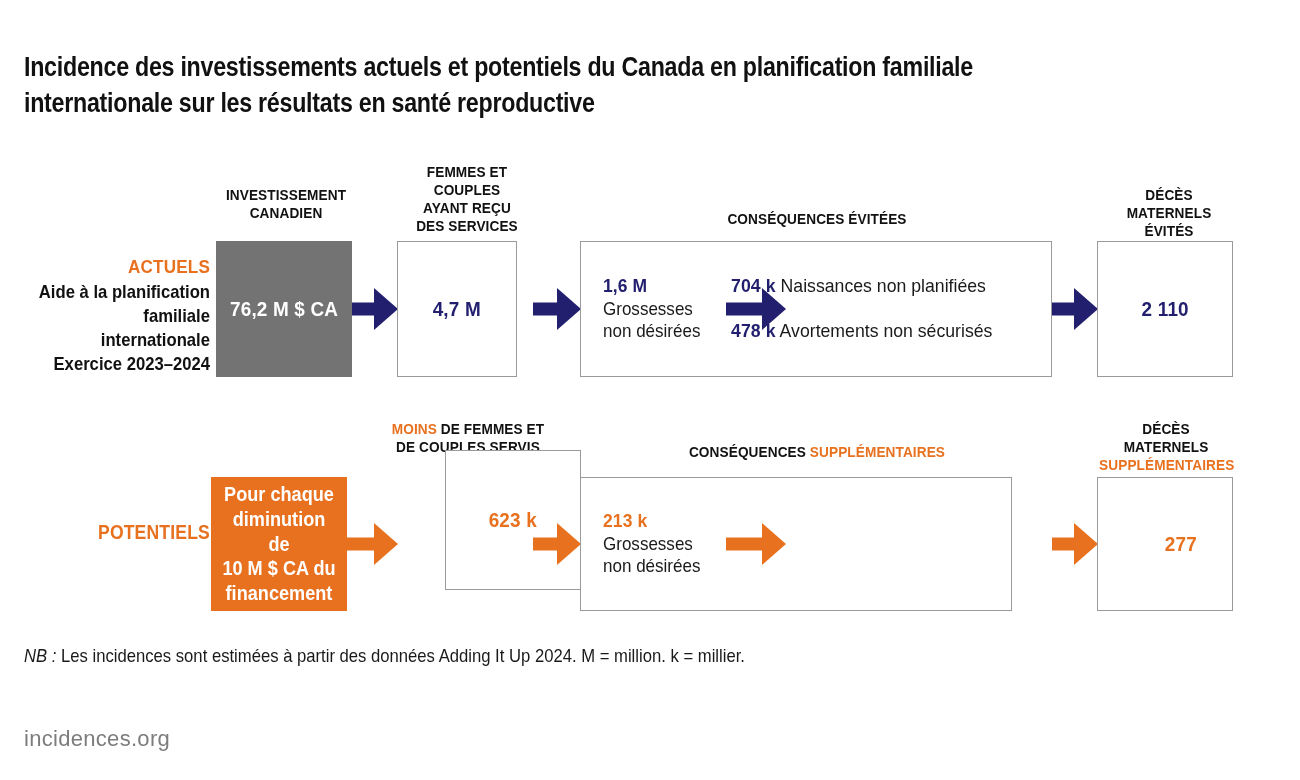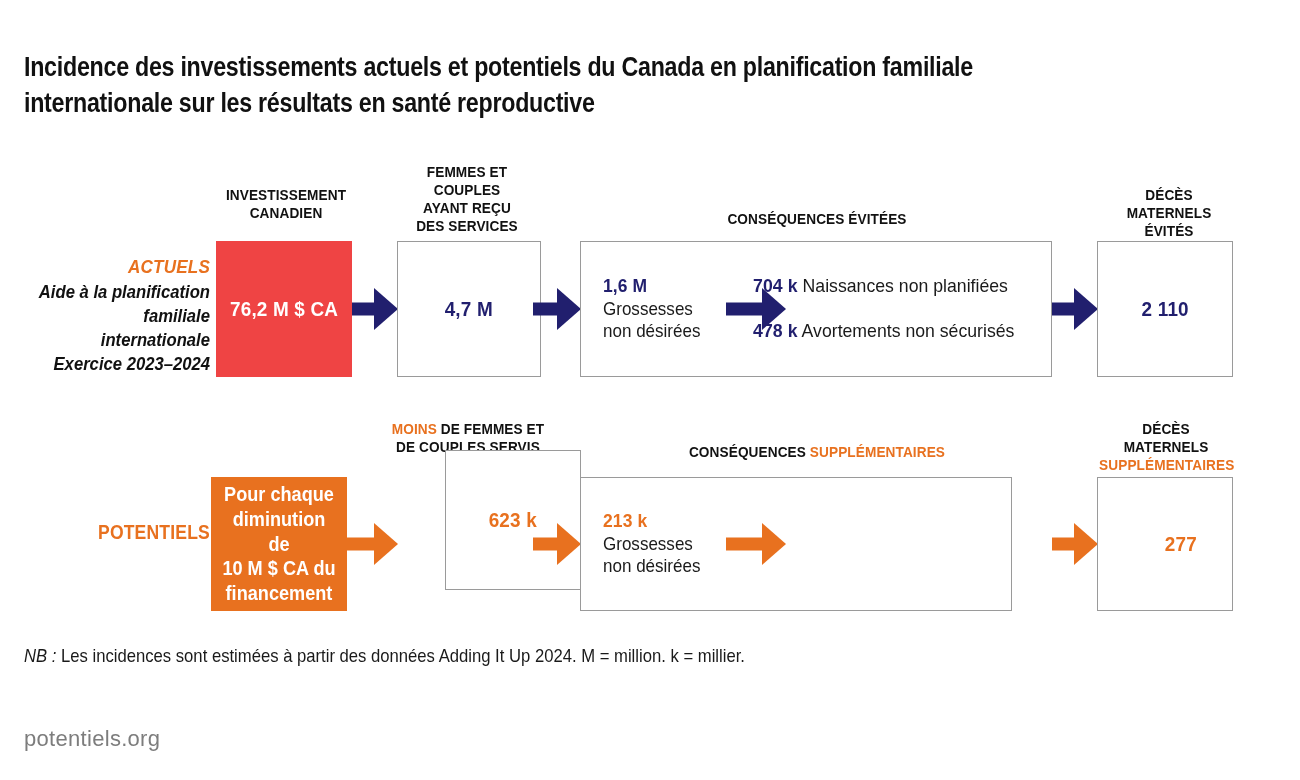--- a/index.html
+++ b/index.html
@@ -55,21 +55,20 @@
   
   .rowlabel {
     position: absolute;
     text-align: right;
     line-height: 1.26;
   }
   #label-actuels {
     left: 10px;
     top: 255px;
     width: 200px;
-    font-style: italic;
   }
   #label-actuels .kicker {
     display: block;
     color: #e8711f;
     font-size: 19px;
     font-weight: bold;
     letter-spacing: 0.2px;
     transform: scaleX(0.9);
     transform-origin: right top;
   }
@@ -99,21 +98,21 @@
     position: absolute;
     box-sizing: border-box;
     display: flex;
     align-items: center;
     justify-content: center;
   }
   .box-outline {
     border: 1.5px solid #9a9a9a;
     background: #ffffff;
   }
-  .box-filled-navy { background: #ef4444; }
+  .box-filled-navy { background: #737373; }
   .box-filled-orange { background: #e8711f; }
 
   .box-value {
     font-size: 21px;
     font-weight: bold;
     letter-spacing: 0.2px;
     transform: scaleX(0.9);
   }
   .v-navy { color: #211f6e; }
   .v-orange { color: #e8711f; }
@@ -124,21 +123,21 @@
     font-weight: bold;
     color: #ffffff;
     text-align: center;
     line-height: 1.28;
     transform: scaleX(0.93);
     padding: 0 6px;
   }
 
   
   #box-investment-1 { left: 216px; top: 241px; width: 136px; height: 136px; }
-  #box-services-1   { left: 397px; top: 241px; width: 144px; height: 136px; }
+  #box-services-1   { left: 397px; top: 241px; width: 120px; height: 136px; }
   #box-conseq-1     { left: 580px; top: 241px; width: 472px; height: 136px; }
   #box-deaths-1     { left: 1097px; top: 241px; width: 136px; height: 136px; }
 
   #box-investment-2 { left: 211px; top: 477px; width: 136px; height: 134px; }
   #box-services-2   { left: 397px; top: 450px; width: 136px; height: 140px; margin-left: 48px; }
   #box-conseq-2     { left: 580px; top: 477px; width: 432px; height: 134px; }
   #box-deaths-2     { left: 1097px; top: 477px; width: 136px; height: 134px; padding-left: 32px; }
 
   
   .conseq-inner {
@@ -163,21 +162,20 @@
     transform-origin: left center;
   }
   .conseq-left .desc {
     display: block;
     font-size: 18.5px;
     color: #1a1a1a;
     transform: scaleX(0.92);
     transform-origin: left center;
   }
   .conseq-right {
-    margin-left: 22px;
     flex: 1 1 auto;
   }
   .conseq-line {
     font-size: 19px;
     line-height: 1.1;
     white-space: nowrap;
     transform: scaleX(0.93);
     transform-origin: left center;
   }
   .conseq-line + .conseq-line { margin-top: 24px; }
@@ -400,13 +398,13 @@
 </div>
 
 <div class="box box-outline" id="box-deaths-2">
   <span class="box-value v-orange">277</span>
 </div>
 
 <div id="footnote">
   <span class="nb">NB :</span><span> Les incidences sont estimées à partir des données Adding It Up 2024. M = million. k = millier.</span>
 </div>
 
-<div id="footer-site">potentiels.org</div>
+<div id="footer-site">incidences.org</div>
 
 </body></html>

